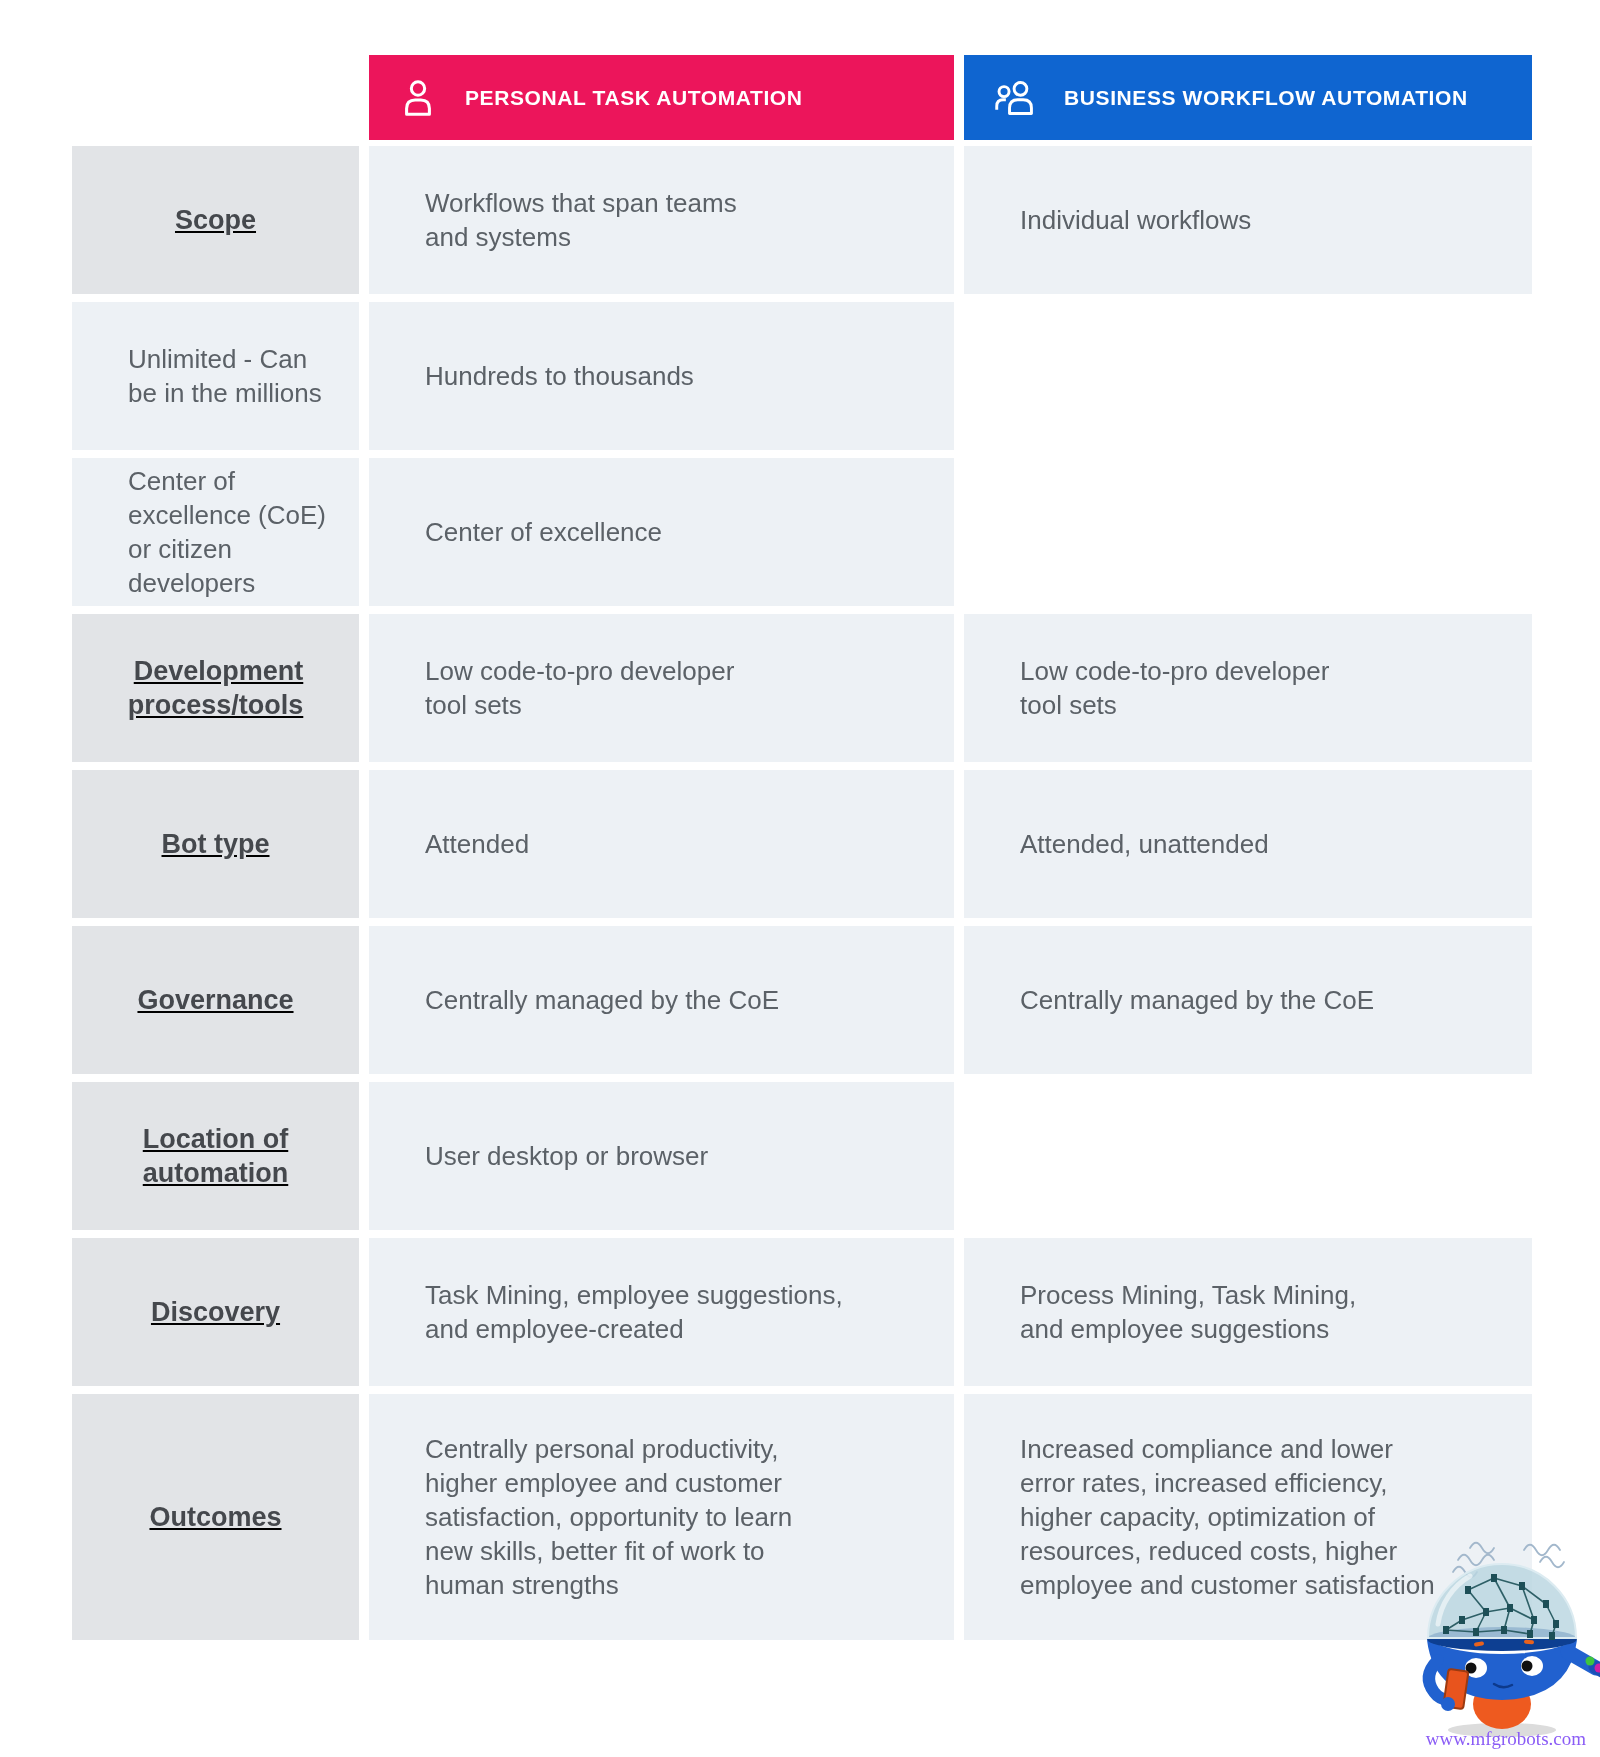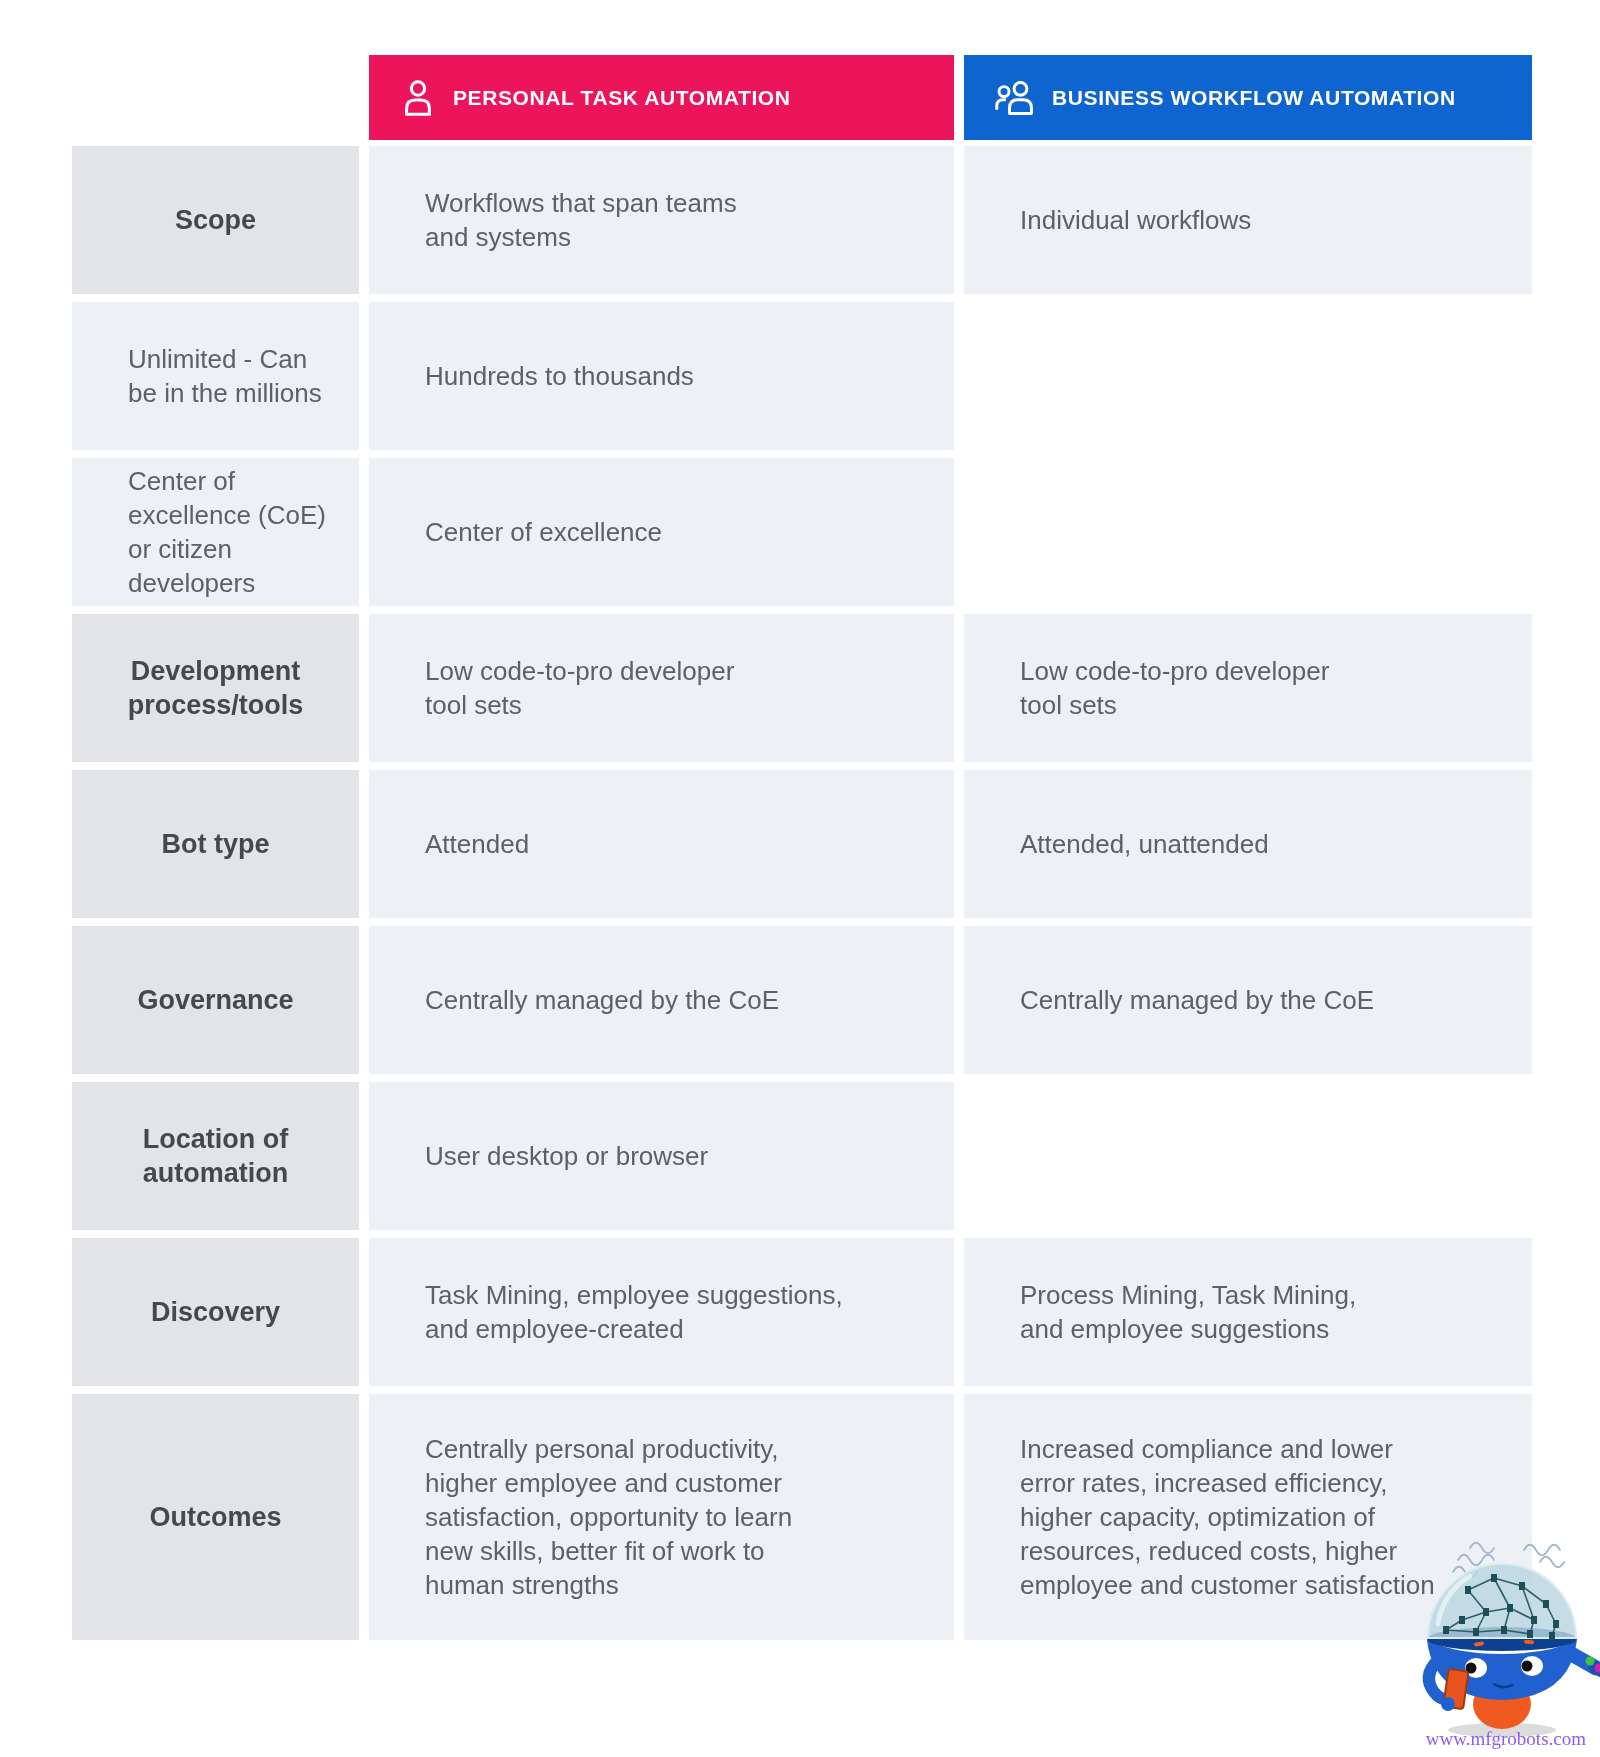--- a/index.html
+++ b/index.html
@@ -18,38 +18,40 @@
     grid-template-columns:287px 585px 568px;
     column-gap:10px;
     height:85px;
     margin-bottom:6px;
   }
   .corner-cell{background:transparent;}
   .header-cell{
     display:flex;align-items:center;
     padding-left:30px;
     color:#ffffff;
+    gap:12px;
   }
   .hicon{display:flex;align-items:center;margin-right:16px;flex:0 0 auto;}
   .htext{
     font-size:21px;font-weight:bold;letter-spacing:0.6px;
     text-transform:uppercase;
   }
   .row{
     display:grid;
     grid-template-columns:287px 585px 568px;
     column-gap:10px;
     height:148px;
     margin-bottom:8px;
   }
   .row.tall{height:246px;}
   .label-cell{
     background:var(--label-bg,#E2E4E7);
     display:flex;align-items:center;justify-content:center;
-    text-align:center;
+    text-align:right;
+    text-decoration:underline;
   }
   .label-text{
     font-size:27px;font-weight:bold;color:#45484D;
     white-space:pre-line;line-height:34px;
   }
   .value-cell{
     background:var(--value-bg,#EDF1F5);
     display:flex;align-items:center;
     padding-left:56px;padding-right:24px;
   }

